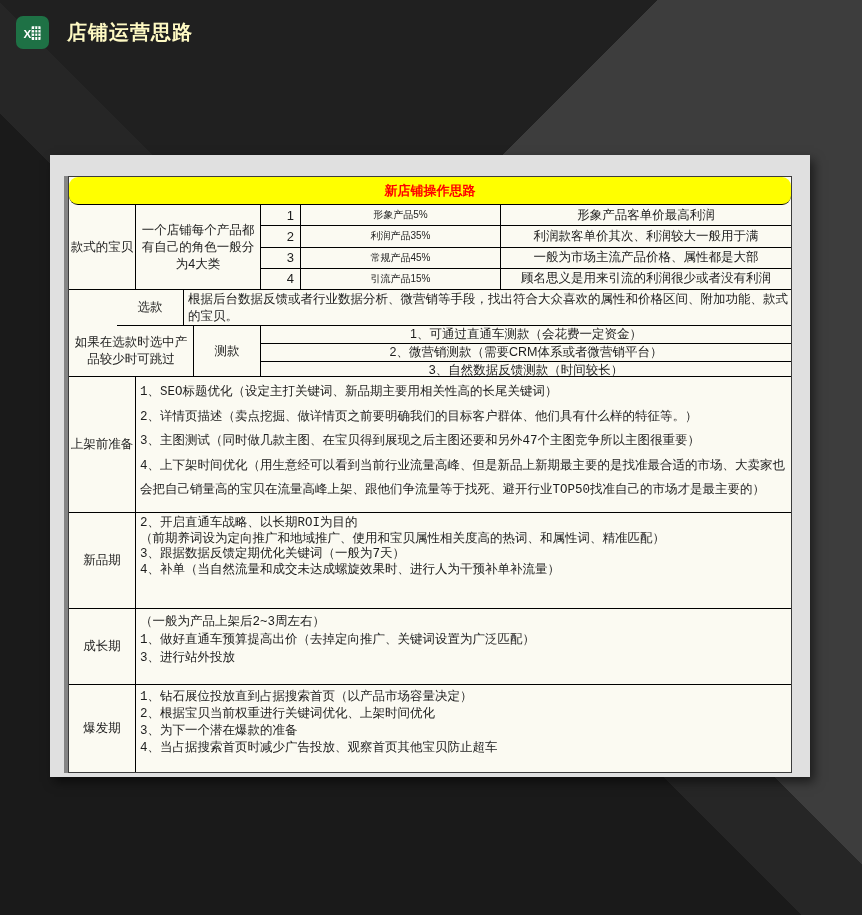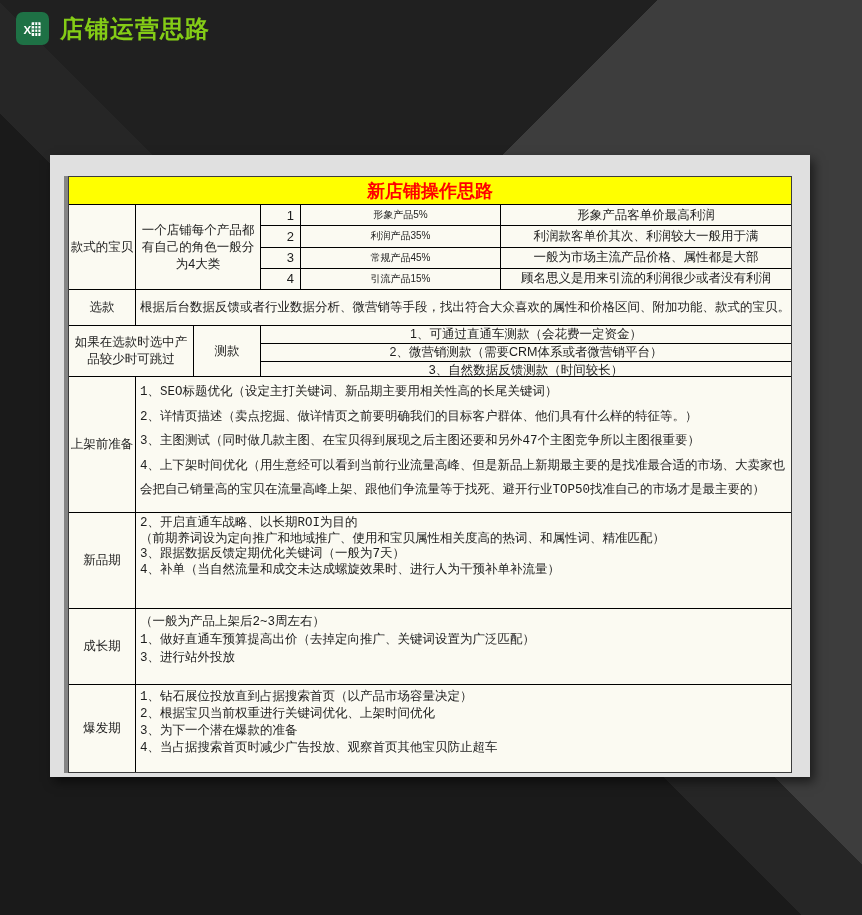--- a/index.html
+++ b/index.html
@@ -8,49 +8,49 @@
     font-family:"Liberation Sans","DejaVu Sans",sans-serif;
     background-color:#3d3d3d;
     background-image:
       linear-gradient(45deg,#1a1a1a 0px,#1a1a1a 567px,#262626 567px,#262626 645px,rgba(0,0,0,0) 645px),
       linear-gradient(135deg,#202020 0px,#202020 465px,#3d3d3d 465px);
     position:relative;
   }
   
   .app-header{position:absolute;left:16px;top:12px;display:flex;align-items:center;gap:11px;}
   .excel-icon{width:33px;height:33px;background:#1e7145;border-radius:7px;display:flex;align-items:center;justify-content:center;}
-  .app-title{color:#84cc16;font-size:24px;font-weight:bold;letter-spacing:1px;margin:0;}
+  .app-title{color:#fef9c3;font-size:20px;font-weight:bold;letter-spacing:1px;margin:7px;}
   
   .page{position:absolute;left:50px;top:155px;width:760px;height:622px;background:#e0e0e0;
         box-shadow:4px 5px 10px rgba(0,0,0,.55);}
   .sheet{position:absolute;left:18px;top:21px;width:722px;background:#fbfaf2;
          border:1px solid #3c3c3c;box-sizing:content-box;}
   .sheet::before{content:"";position:absolute;left:-5px;top:-1px;bottom:-1px;width:4px;background:#858585;}
   .cell{box-sizing:border-box;color:#1c1c1c;}
-  .title-row{height:27px;background:#ffff00;color:#ff0000;font-weight:bold;font-size:18px;
-             display:flex;align-items:center;justify-content:center;border-bottom:1px solid #000;}
+  .title-row{height:27px;background:#ffff00;color:#ff0000;font-weight:bold;font-size:13px;
+             display:flex;align-items:center;justify-content:center;border-bottom:1px solid #000;border-radius:9px;}
   .section{display:flex;border-bottom:1px solid #000;}
   .section:last-child{border-bottom:none;}
   .label-col{width:67px;flex:0 0 67px;border-right:1px solid #000;display:flex;align-items:center;
              justify-content:center;font-size:12.5px;text-align:center;}
   .note-col{width:125px;flex:0 0 125px;border-right:1px solid #000;display:flex;align-items:center;
             justify-content:center;font-size:12.5px;text-align:center;padding:0 3px;}
   
   .pp{height:84px;}
   .pp-rows{flex:1;display:flex;flex-direction:column;}
   .pp-row{flex:1;display:flex;border-bottom:1px solid #000;}
   .pp-row:last-child{border-bottom:none;}
   .num-col{width:40px;flex:0 0 40px;border-right:1px solid #000;display:flex;align-items:center;
            justify-content:flex-end;padding-right:6px;font-size:13px;}
   .prod-col{width:200px;flex:0 0 200px;border-right:1px solid #000;display:flex;align-items:center;
             justify-content:center;font-size:10px;}
   .pdesc-col{flex:1;display:flex;align-items:center;justify-content:center;font-size:12.5px;
              white-space:nowrap;overflow:hidden;}
   
-  .sel{height:35px;}
+  .sel{height:35px;margin-left:48px;}
   .sel-content{flex:1;display:flex;align-items:center;font-size:12.5px;padding-left:4px;}
   
   .test{height:50px;}
   .test-items{flex:1;display:flex;flex-direction:column;}
   .test-item{flex:1;display:flex;align-items:center;justify-content:center;font-size:12.5px;
              border-bottom:1px solid #000;}
   .test-item:last-child{border-bottom:none;}
   
   .block-content{flex:1;padding:3px 5px 0 4px;font-size:12.5px;text-align:left;font-family:Liberation Mono, monospace;}
   .prelaunch{height:135px;}

